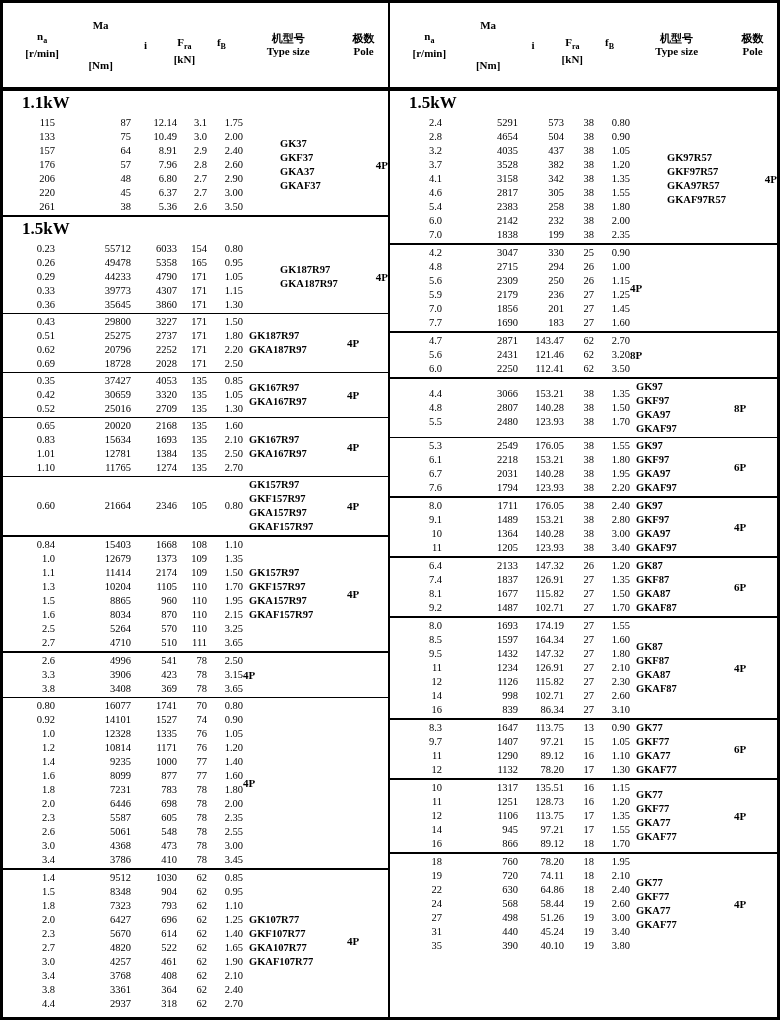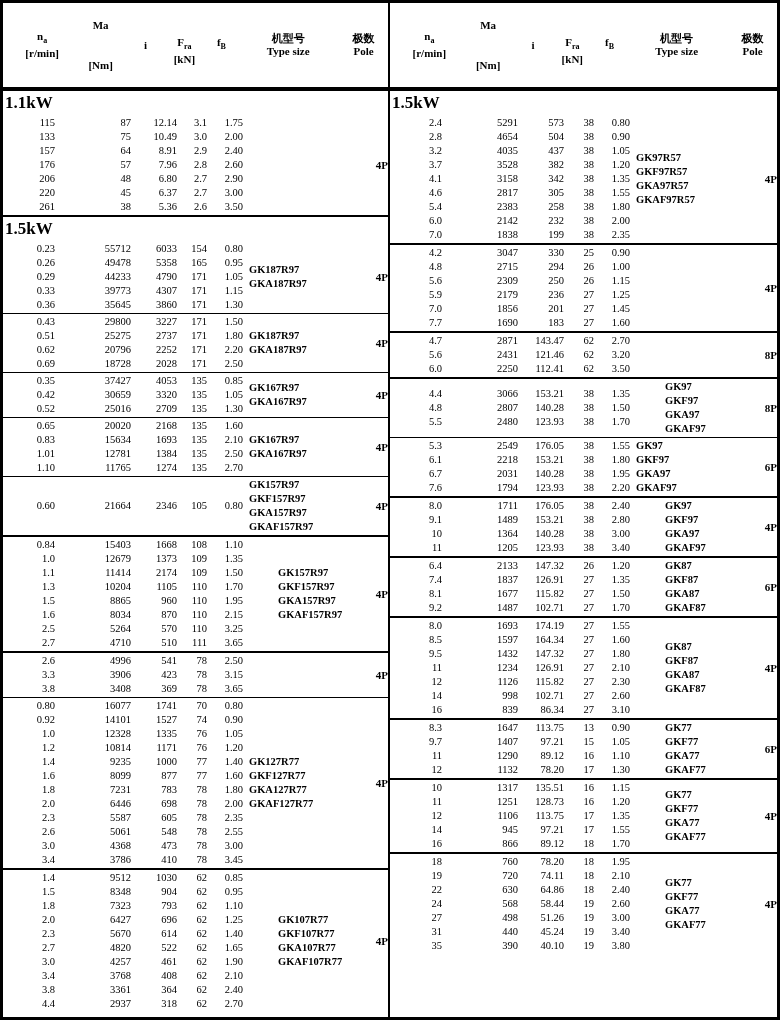--- a/index.html
+++ b/index.html
@@ -12,37 +12,37 @@
   .half.left{border-right:2px solid #000;}
   .header-row{
     display:flex;align-items:center;height:86px;box-sizing:border-box;
     border-bottom:2px solid #000;font-weight:bold;font-size:11px;text-align:center;padding-left:8px;
   }
   .hcol{display:flex;flex-direction:column;justify-content:center;line-height:13px;}
   .hcol sub{font-size:8px;}
   .h-na{width:64px;} .h-ma{width:56px;gap:27px;} .h-i{width:36px;} .h-fra{width:44px;margin-top:12px;}
   .h-fb{width:32px;} .h-type{width:105px;} .h-pole{width:50px;}
   .section-label{
-    font-weight:bold;font-size:17px;line-height:24px;height:24px;padding-left:2px;
+    font-weight:bold;font-size:17px;line-height:24px;height:24px;padding-left:19px;
     border-top:2px solid #000;
   }
   .group:first-child .section-label{border-top:none;}
   .block{display:flex;align-items:center;box-sizing:border-box;padding:1px 0;}
   .block.rule-thin{border-top:1px solid #000;}
-  .block.rule-thick{border-top:2px solid #000;gap:29px;}
-  .block.rule-none{border-top:none;}
+  .block.rule-thick{border-top:2px solid #000;}
+  .block.rule-none{border-top:none;gap:31px;}
   .nums{width:240px;}
   .nrow{display:flex;font-size:10.5px;line-height:14px;}
   .c-na{width:52px;text-align:right;}
   .c-ma{width:76px;text-align:right;}
   .c-i{width:46px;text-align:right;}
   .c-fra{width:30px;text-align:right;}
   .c-fb{width:36px;text-align:right;}
   .types{width:98px;margin-left:6px;font-weight:bold;font-size:10.5px;line-height:14px;}
-  .pole{flex:1;text-align:right;font-weight:bold;font-size:11px;}
+  .pole{flex:1;text-align:left;font-weight:bold;font-size:11px;}
 </style>
 </head>
 <body>
 
 <div class="page">
     <div class="half left">
       <div class="header-row">
         <div class="hcol h-na">
           <span>n<sub>a</sub></span>
           <span>[r/min]</span>
@@ -117,20 +117,26 @@
               <span class="c-fb">3.00</span>
             </div>
             <div class="nrow">
               <span class="c-na">261</span>
               <span class="c-ma">38</span>
               <span class="c-i">5.36</span>
               <span class="c-fra">2.6</span>
               <span class="c-fb">3.50</span>
             </div>
           </div>
+          <div class="types">
+            <div>GK37</div>
+            <div>GKF37</div>
+            <div>GKA37</div>
+            <div>GKAF37</div>
+          </div>
           <div class="pole">4P</div>
         </div>
       </div>
       <div class="group">
         <div class="section-label">1.5kW</div>
         <div class="block rule-none">
           <div class="nums">
             <div class="nrow">
               <span class="c-na">0.23</span>
               <span class="c-ma">55712</span>
@@ -467,26 +473,20 @@
               <span class="c-fra">78</span>
               <span class="c-fb">3.00</span>
             </div>
             <div class="nrow">
               <span class="c-na">3.4</span>
               <span class="c-ma">3786</span>
               <span class="c-i">410</span>
               <span class="c-fra">78</span>
               <span class="c-fb">3.45</span>
             </div>
-          </div>
-          <div class="types">
-            <div>GK127R77</div>
-            <div>GKF127R77</div>
-            <div>GKA127R77</div>
-            <div>GKAF127R77</div>
           </div>
           <div class="pole">4P</div>
         </div>
         <div class="block rule-thick">
           <div class="nums">
             <div class="nrow">
               <span class="c-na">1.4</span>
               <span class="c-ma">9512</span>
               <span class="c-i">1030</span>
               <span class="c-fra">62</span>

